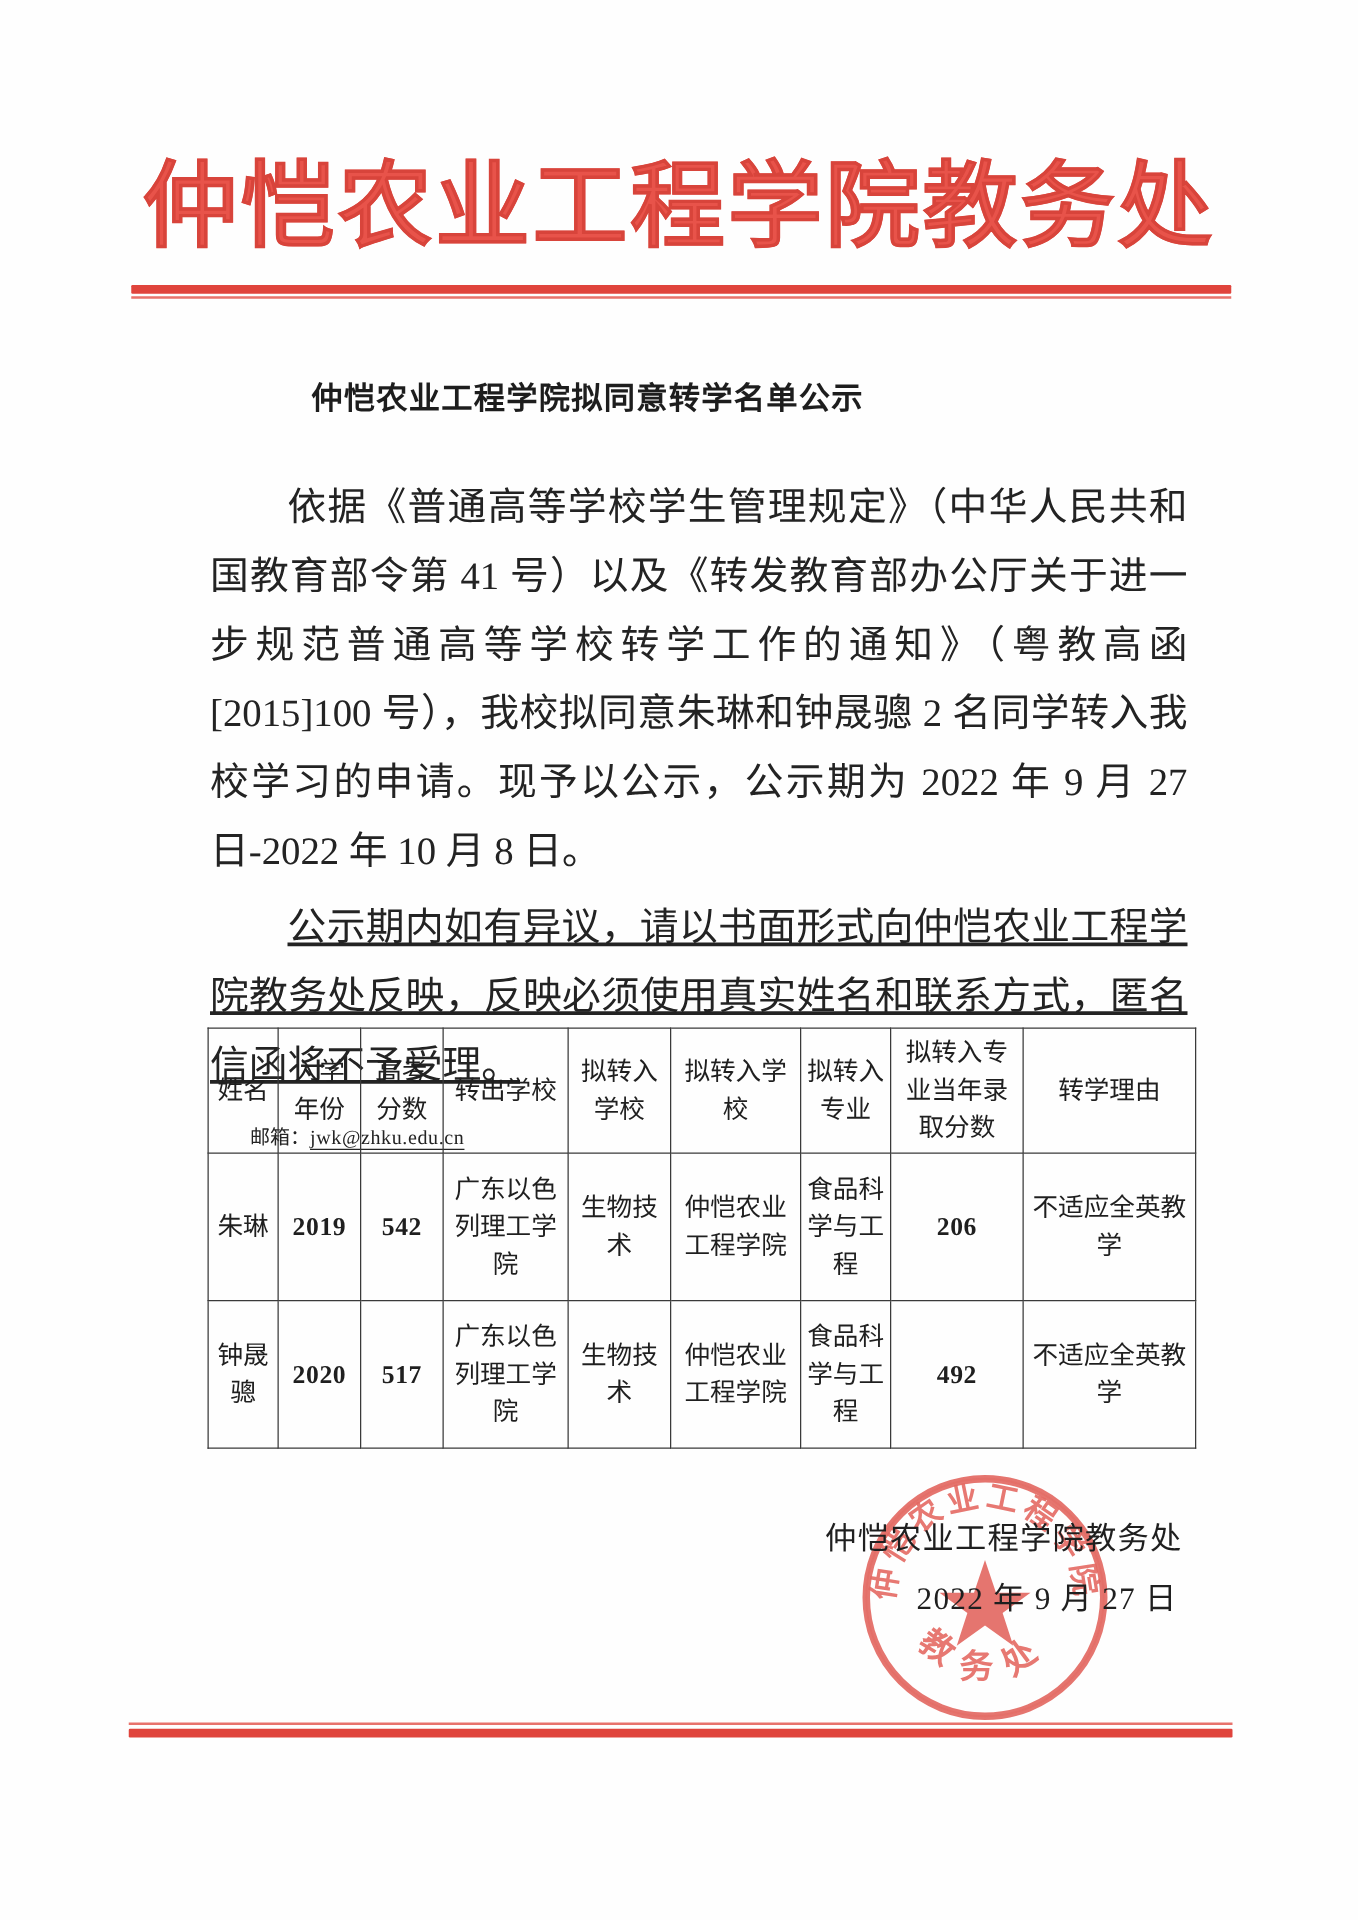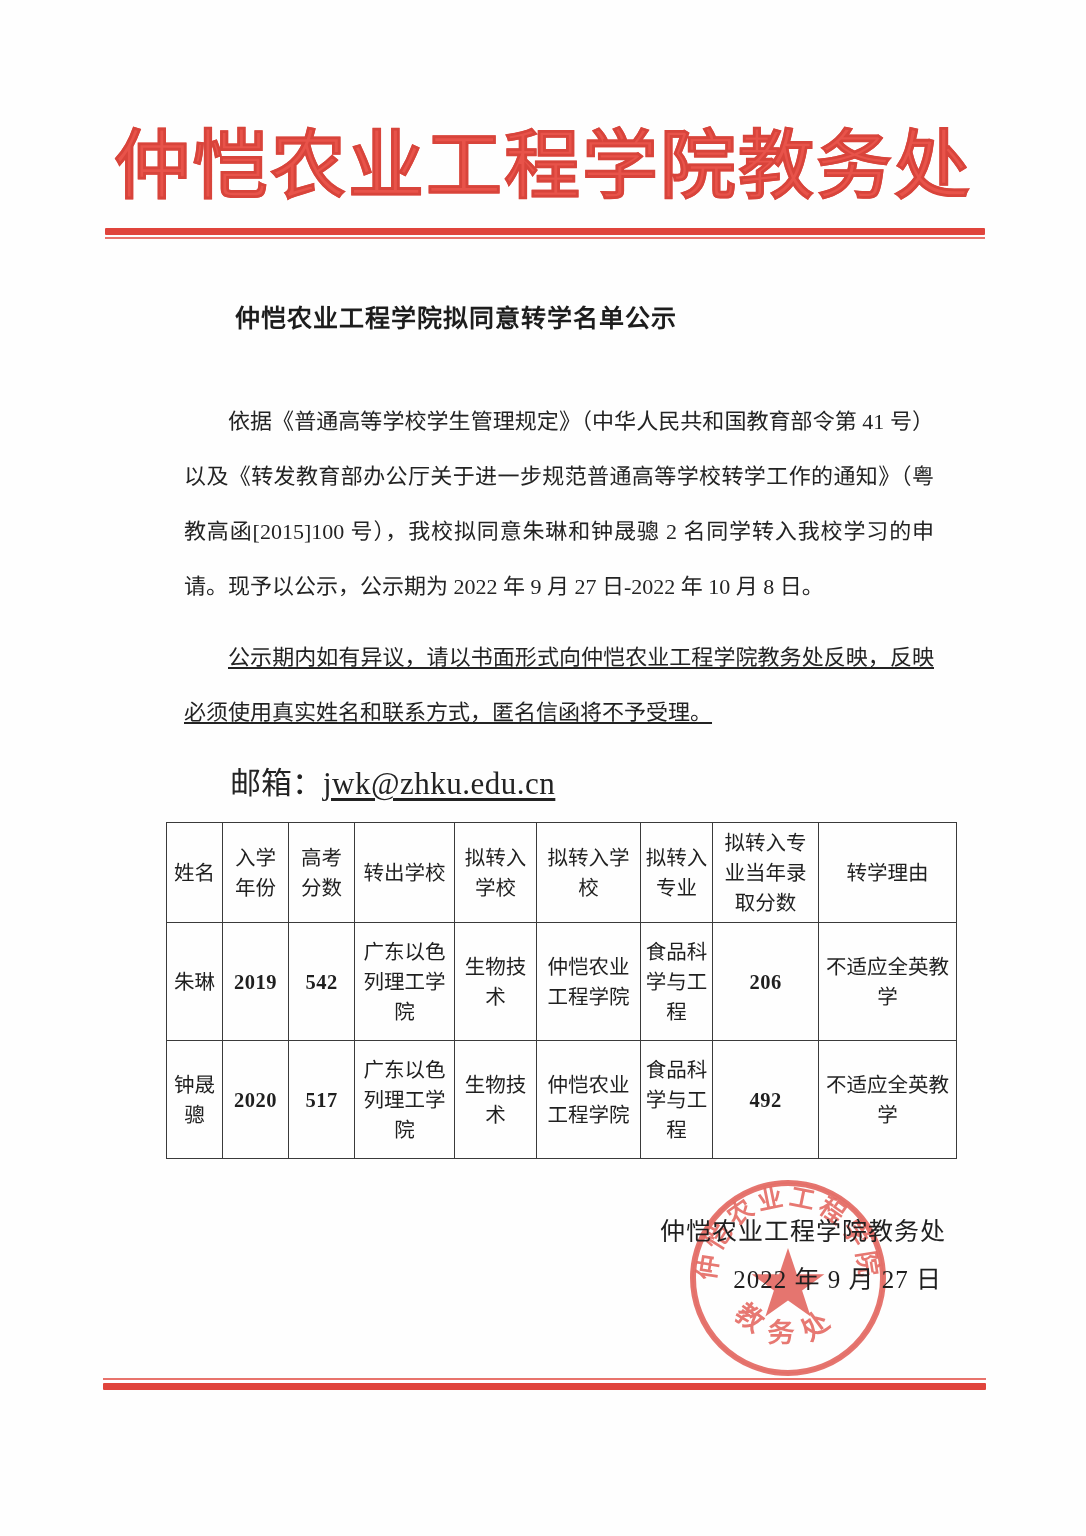--- a/index.html
+++ b/index.html
@@ -58,50 +58,50 @@
   .rule-thin {
     height: 2px;
     background: #e8736c;
     margin-top: 2px;
   }
 
   
   .doc-title {
     position: absolute;
     top: 298px;
-    left: 0;
+    left: 14px;
     width: 912px;
     text-align: center;
     font-family: "Liberation Sans", "DejaVu Sans", sans-serif;
     font-weight: bold;
     font-size: 25px;
     letter-spacing: 1px;
     color: #1d1d1d;
   }
 
   
   .body-block {
     position: absolute;
     top: 378px;
     left: 168px;
     width: 782px;
   }
   .para {
-    font-size: 22px;
+    font-size: 31px;
     line-height: 55px;
     text-align: justify;
     text-justify: inter-ideograph;
     text-indent: 2em;
     color: #232323;
-    margin: 16px;
+    margin: 0;
   }
   .para + .para { margin-top: 6px; text-decoration: underline; }
 
   .email-line {
-    font-size: 31px;
+    font-size: 16px;
     line-height: 55px;
     text-indent: 2em;
     color: #232323;
     margin: 0;
     margin-top: 4px;
   }
   .email-addr {
     text-decoration: underline;
     text-underline-offset: 4px;
     font-family: "Liberation Serif", "DejaVu Serif", serif;

